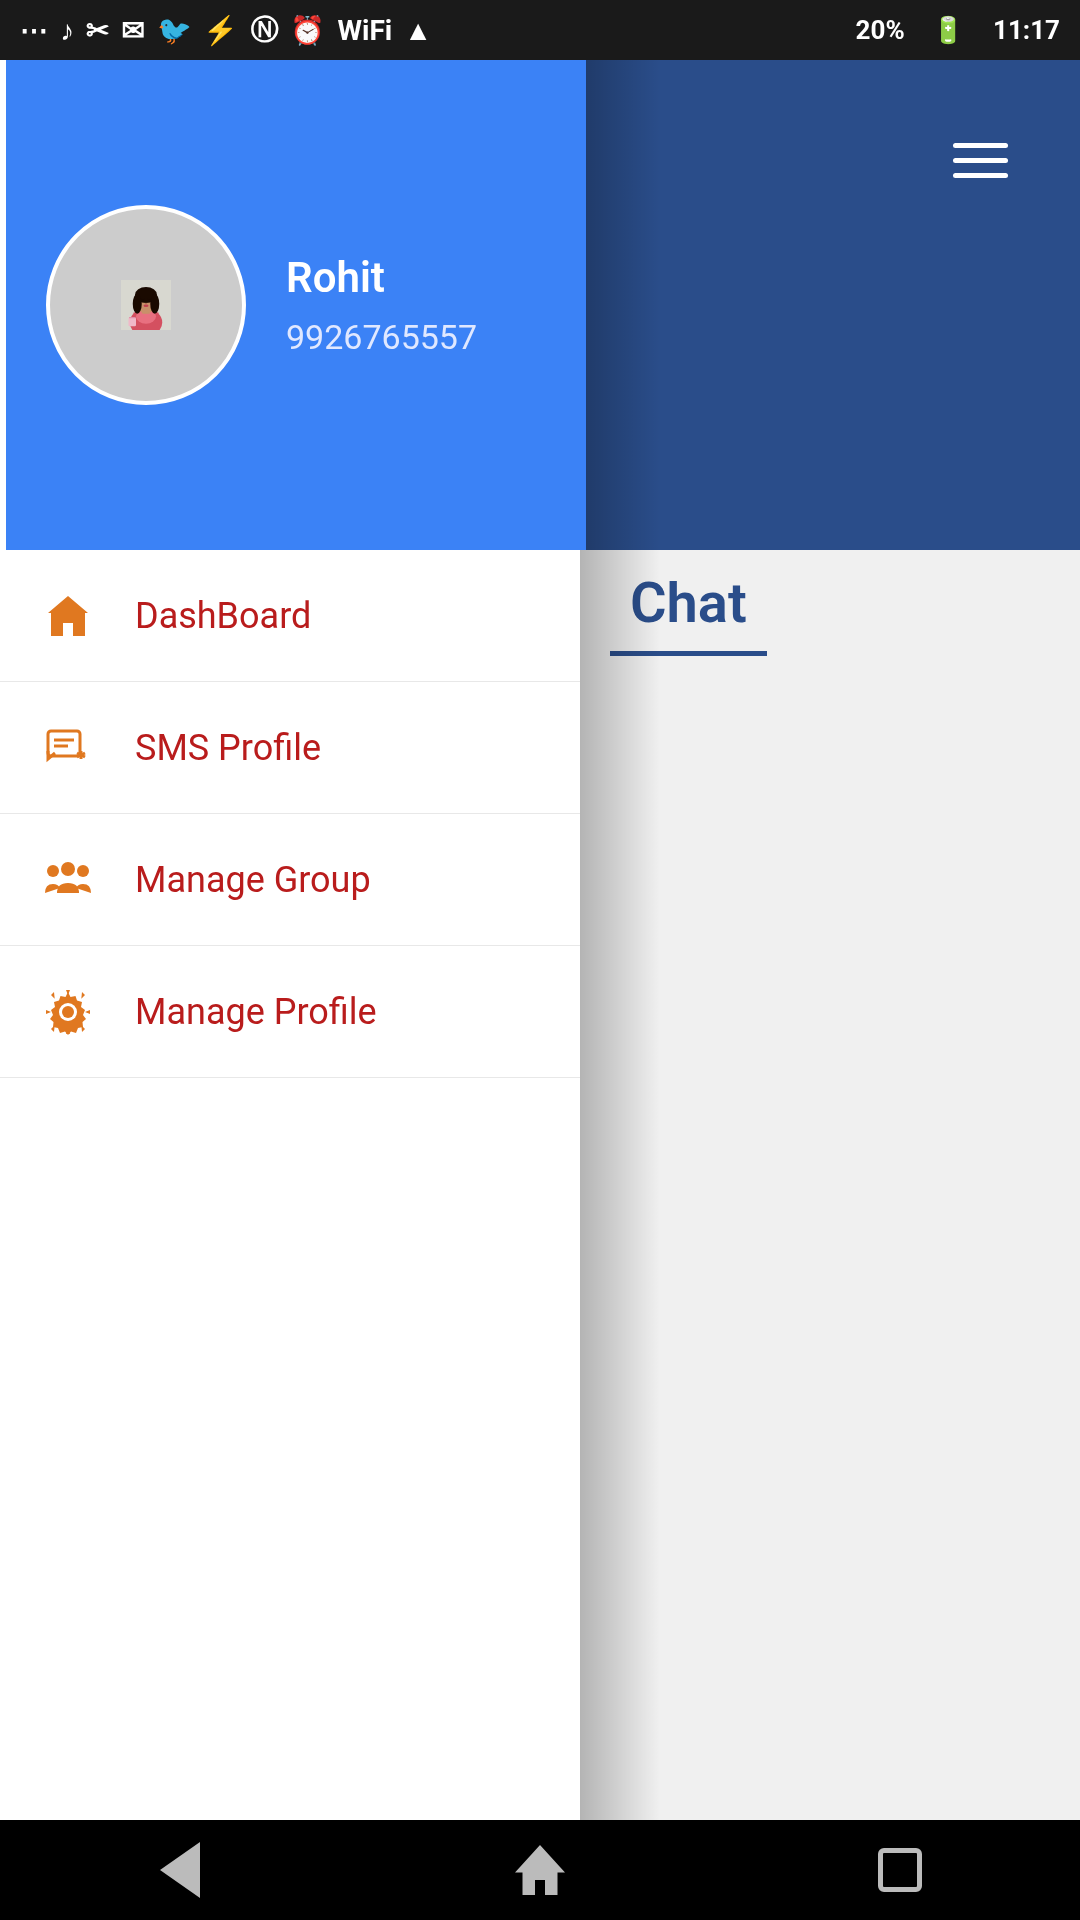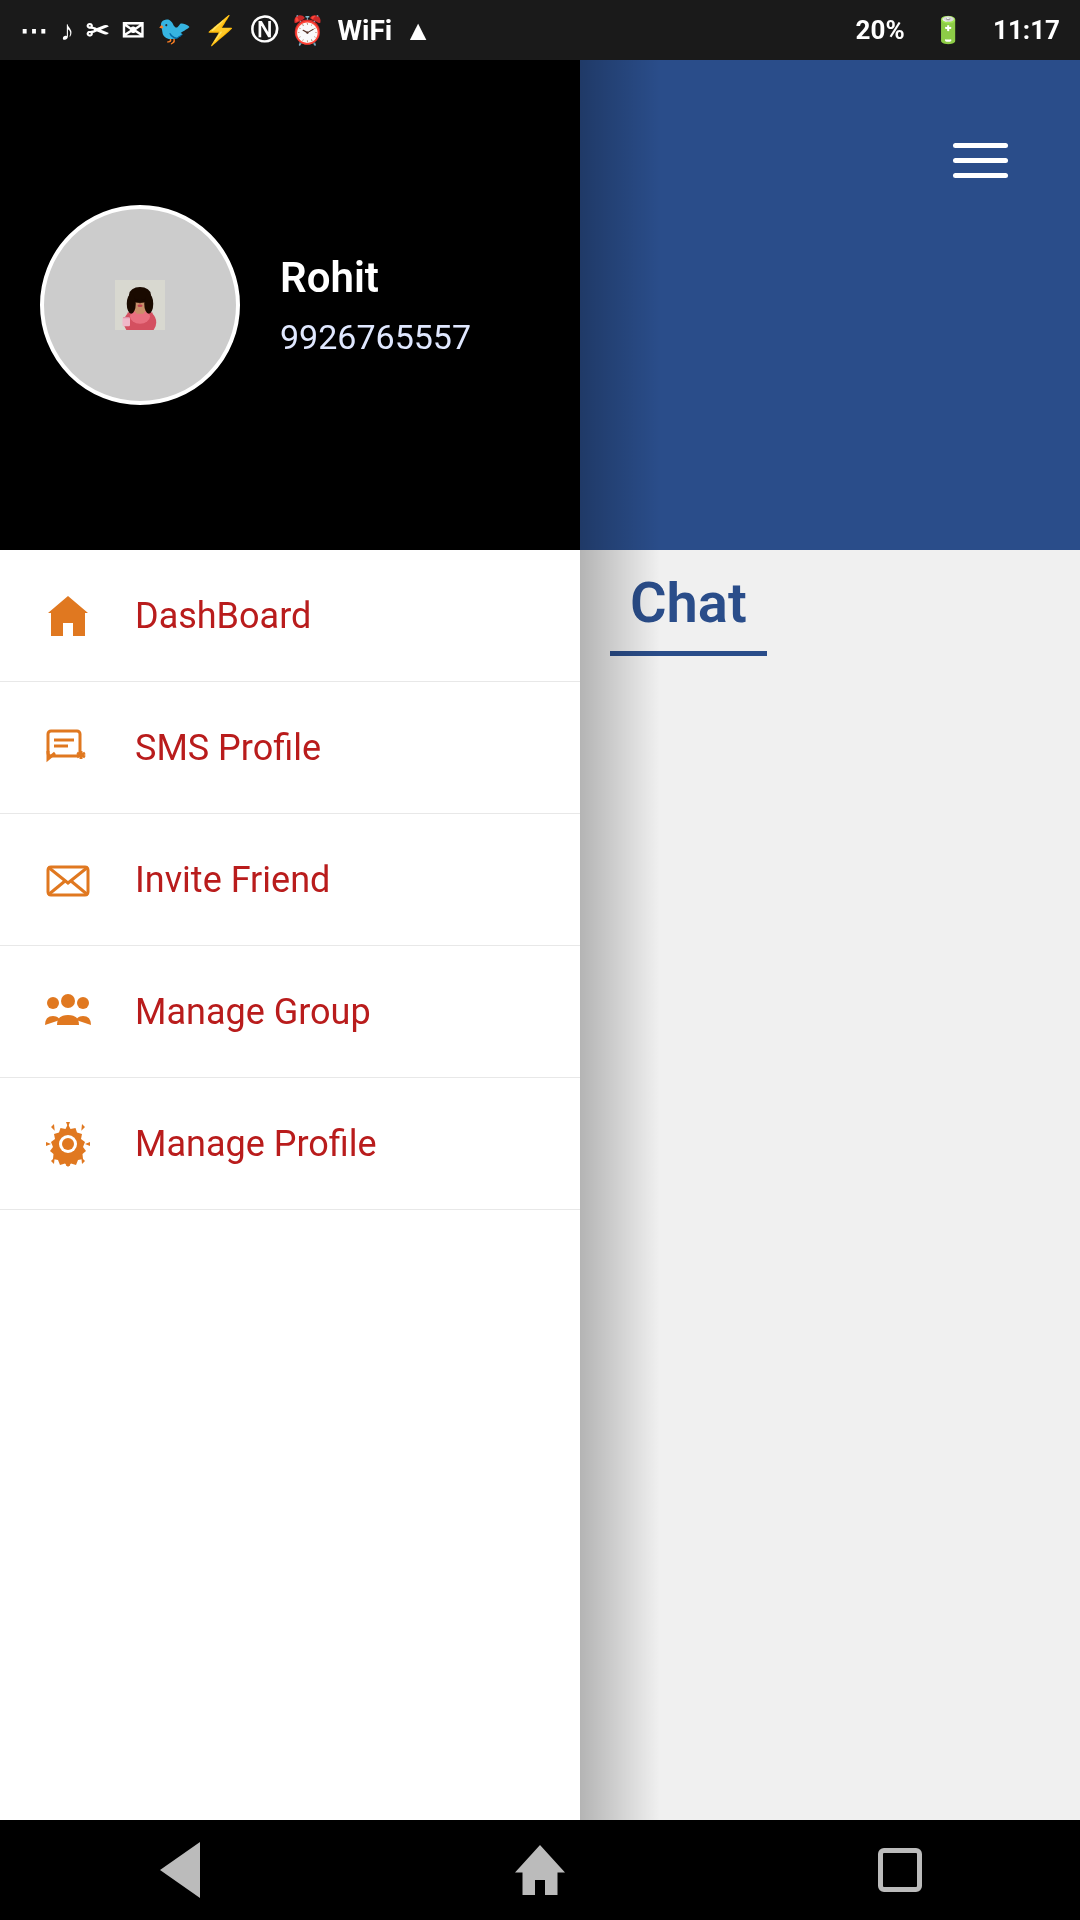--- a/index.html
+++ b/index.html
@@ -58,28 +58,29 @@
     .sidebar {
       width: 580px;
       height: 100%;
       background: #ffffff;
       display: flex;
       flex-direction: column;
       z-index: 10;
     }
 
     .sidebar-header {
-      background: #000000;
+      background: #3b82f6;
       width: 100%;
       height: 490px;
       display: flex;
       align-items: center;
       padding: 28px 40px;
       gap: 40px;
       flex-shrink: 0;
+      margin-left: 6px;
     }
 
     .avatar-container {
       width: 200px;
       height: 200px;
       border-radius: 50%;
       overflow: hidden;
       flex-shrink: 0;
       border: 4px solid #ffffff;
       background: #cccccc;
@@ -341,33 +342,20 @@
             <line x1="11" y1="23" x2="25" y2="23" stroke="#e07820" stroke-width="3"></line>
 
             <line x1="38" y1="28" x2="38" y2="36" stroke="#e07820" stroke-width="3"></line>
             <line x1="34" y1="30" x2="42" y2="34" stroke="#e07820" stroke-width="3"></line>
             <line x1="42" y1="30" x2="34" y2="34" stroke="#e07820" stroke-width="3"></line>
           </svg>
         </div>
         <span class="menu-item-label">SMS Profile</span>
       </div>
 
-      <div class="menu-item">
-        <div class="menu-icon icon-orange">
-          <svg viewBox="0 0 50 50" xmlns="http://www.w3.org/2000/svg" fill="none" stroke="#e07820" stroke-width="3">
-
-            <rect x="5" y="12" width="40" height="28" rx="3" fill="none" stroke="#e07820" stroke-width="3"></rect>
-            <polyline points="5,12 25,28 45,12" stroke="#e07820" stroke-width="3" fill="none"></polyline>
-
-            <line x1="5" y1="40" x2="22" y2="26" stroke="#e07820" stroke-width="3"></line>
-            <line x1="45" y1="40" x2="28" y2="26" stroke="#e07820" stroke-width="3"></line>
-          </svg>
-        </div>
-        <span class="menu-item-label">Invite Friend</span>
-      </div>
 
       <div class="menu-item">
         <div class="menu-icon icon-orange">
           <svg viewBox="0 0 50 50" xmlns="http://www.w3.org/2000/svg" fill="#e07820">
 
             <circle cx="25" cy="14" r="7"></circle>
             <path d="M14 38 Q14 28 25 28 Q36 28 36 38"></path>
 
             <circle cx="10" cy="16" r="6"></circle>
             <path d="M2 38 Q2 29 10 29 Q15 29 17 33"></path>

